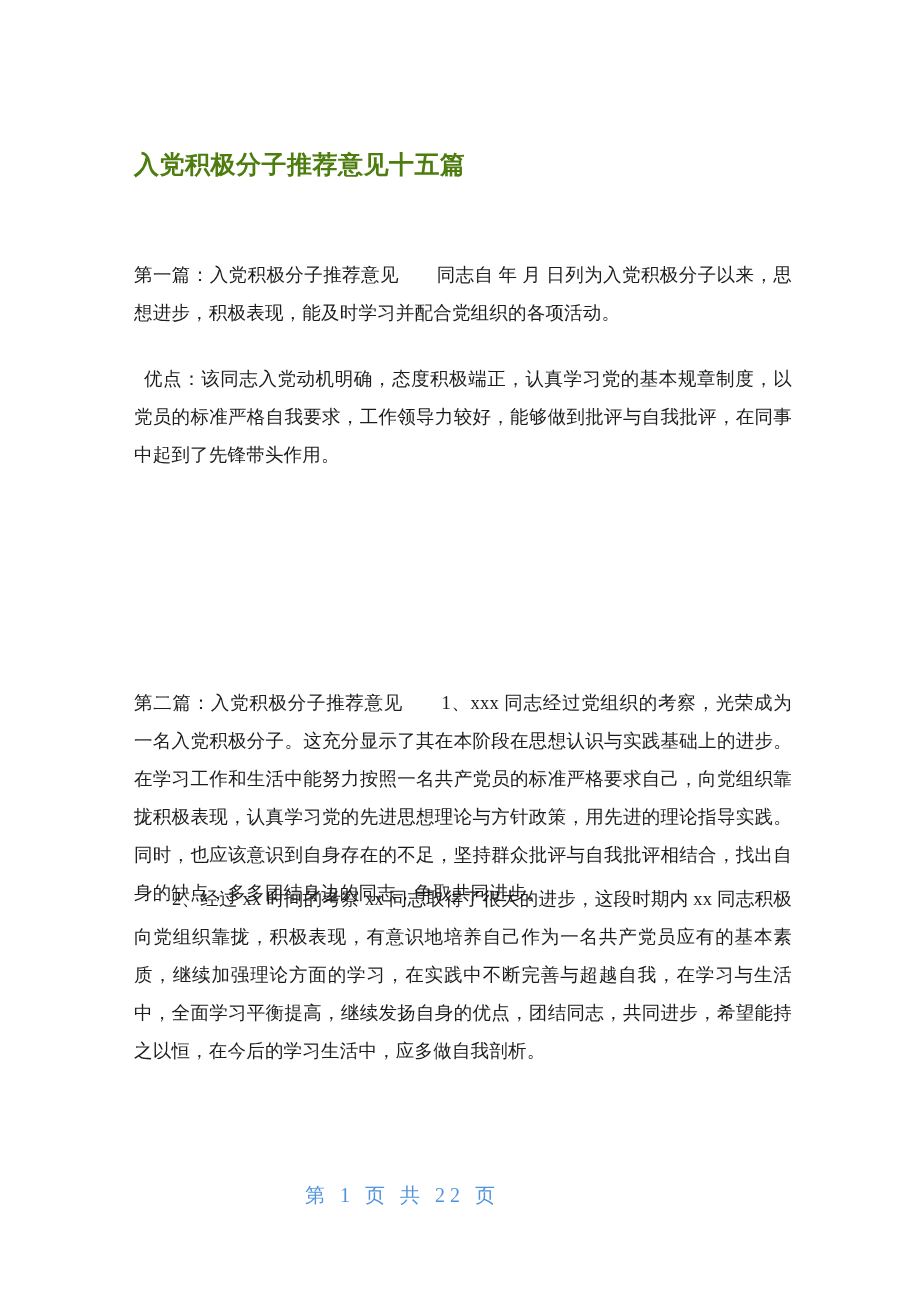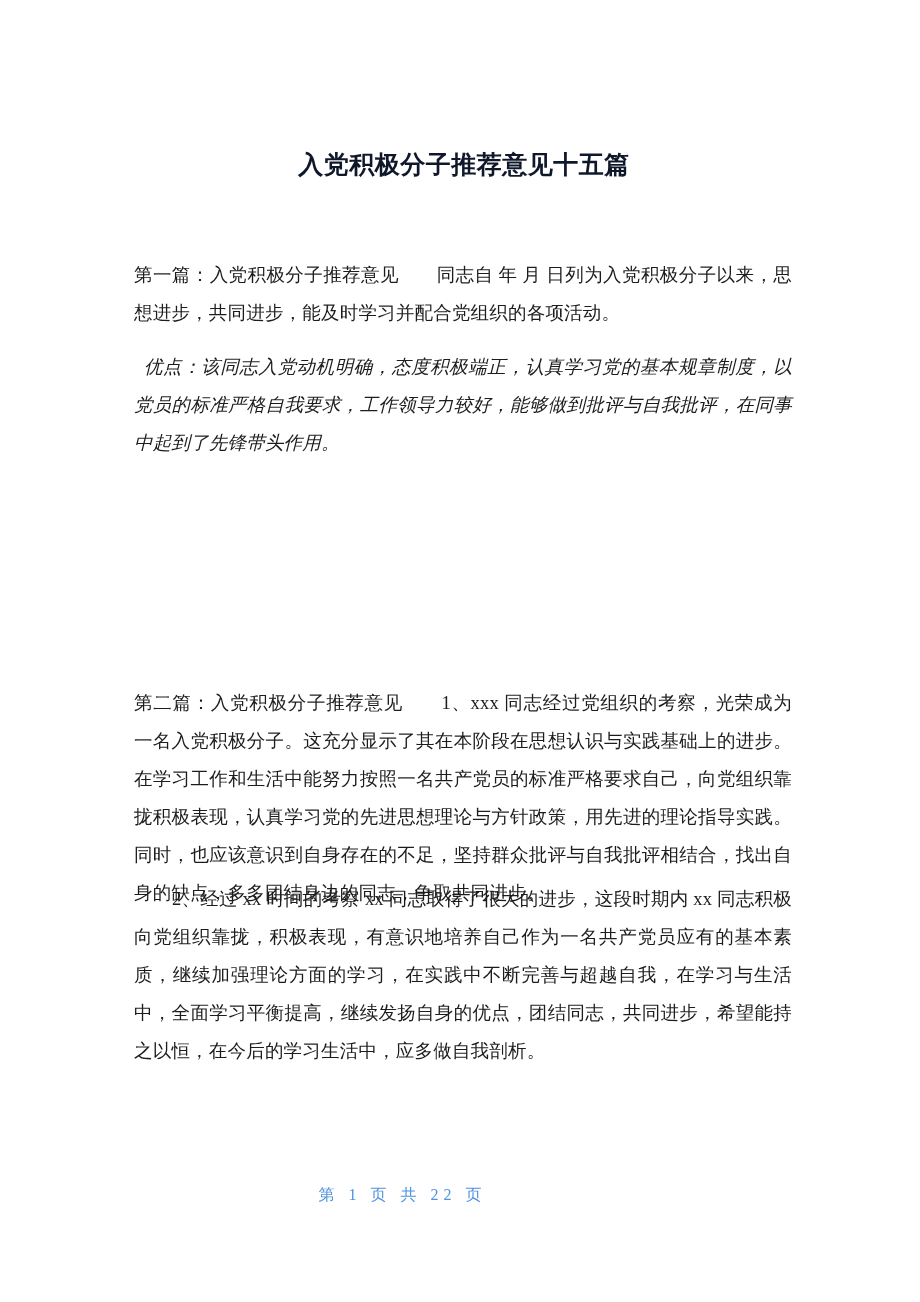--- a/index.html
+++ b/index.html
@@ -29,68 +29,67 @@
 
   .doc-title {
     position: absolute;
     left: 134px;
     top: 146px;
     width: 660px;
     font-family: "Liberation Sans", "DejaVu Sans", sans-serif;
     font-size: 25px;
     font-weight: bold;
     letter-spacing: 0.5px;
-    color: #0f172a;
-    text-align: center;
+    color: #4d7c0f;
     line-height: 36px;
     white-space: nowrap;
   }
 
   .body-block {
     position: absolute;
     left: 134px;
     width: 658px;
     font-size: 18.5px;
     line-height: 38px;
     color: #1c1c1c;
     text-align: justify;
     text-justify: inter-ideograph;
     letter-spacing: 0.2px;
   }
 
   .p1 { top: 256px; }
-  .p2 { top: 348px; text-indent: 10px; font-style: italic; }
+  .p2 { top: 360px; text-indent: 10px; }
   .p3 { top: 508px; text-indent: 10px; }
   .p4 { top: 684px; }
   .p5 { top: 880px; text-indent: 38px; }
 
   .footer {
     position: absolute;
     left: 0;
     top: 1184px;
     width: 805px;
     text-align: center;
-    font-size: 16px;
+    font-size: 20px;
     line-height: 22px;
     color: #4f93dd;
     font-family: "Liberation Serif", "DejaVu Serif", serif;
     letter-spacing: 5px;
   }
   .footer .num {
     font-family: "Liberation Serif", "DejaVu Serif", serif;
   }
 </style>
 </head>
 <body>
 
 <div class="page">
 
   <div class="doc-title">入党积极分子推荐意见十五篇</div>
 
-  <div class="body-block p1">第一篇：入党积极分子推荐意见　　同志自 年 月 日列为入党积极分子以来，思想进步，共同进步，能及时学习并配合党组织的各项活动。</div>
+  <div class="body-block p1">第一篇：入党积极分子推荐意见　　同志自 年 月 日列为入党积极分子以来，思想进步，积极表现，能及时学习并配合党组织的各项活动。</div>
 
   <div class="body-block p2">优点：该同志入党动机明确，态度积极端正，认真学习党的基本规章制度，以党员的标准严格自我要求，工作领导力较好，能够做到批评与自我批评，在同事中起到了先锋带头作用。</div>
 
 
   <div class="body-block p4">第二篇：入党积极分子推荐意见　　1、xxx 同志经过党组织的考察，光荣成为一名入党积极分子。这充分显示了其在本阶段在思想认识与实践基础上的进步。在学习工作和生活中能努力按照一名共产党员的标准严格要求自己，向党组织靠拢积极表现，认真学习党的先进思想理论与方针政策，用先进的理论指导实践。同时，也应该意识到自身存在的不足，坚持群众批评与自我批评相结合，找出自身的缺点，多多团结身边的同志，争取共同进步。</div>
 
   <div class="body-block p5">2、经过 xx 时间的考察 xx 同志取得了很大的进步，这段时期内 xx 同志积极向党组织靠拢，积极表现，有意识地培养自己作为一名共产党员应有的基本素质，继续加强理论方面的学习，在实践中不断完善与超越自我，在学习与生活中，全面学习平衡提高，继续发扬自身的优点，团结同志，共同进步，希望能持之以恒，在今后的学习生活中，应多做自我剖析。</div>
 
   <div class="footer">
     <span class="num">第 1 页 共 22 页</span>

